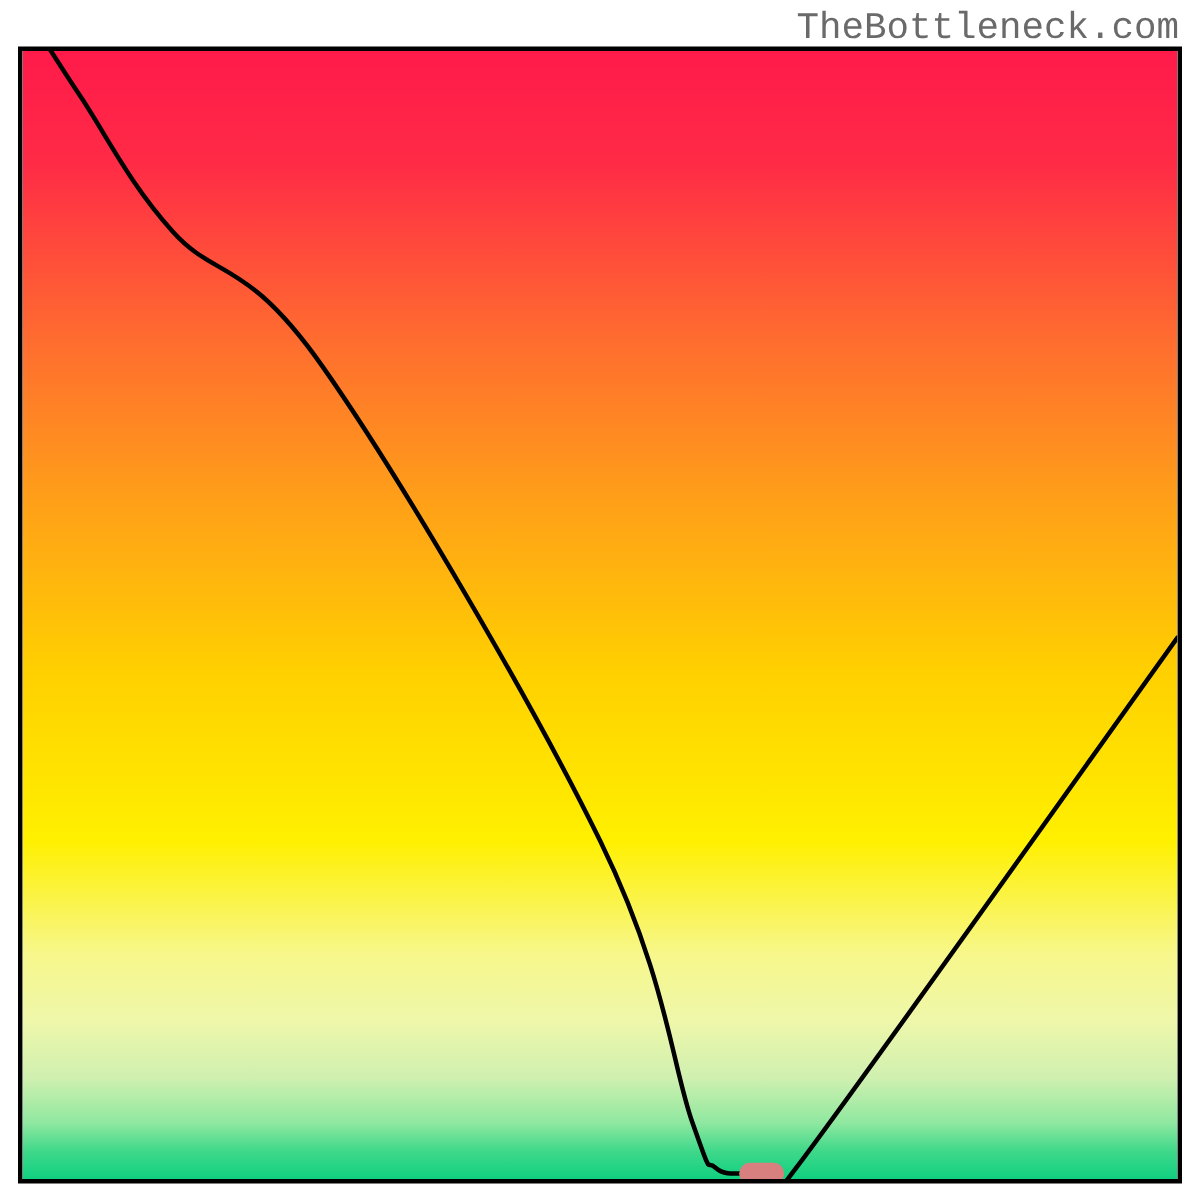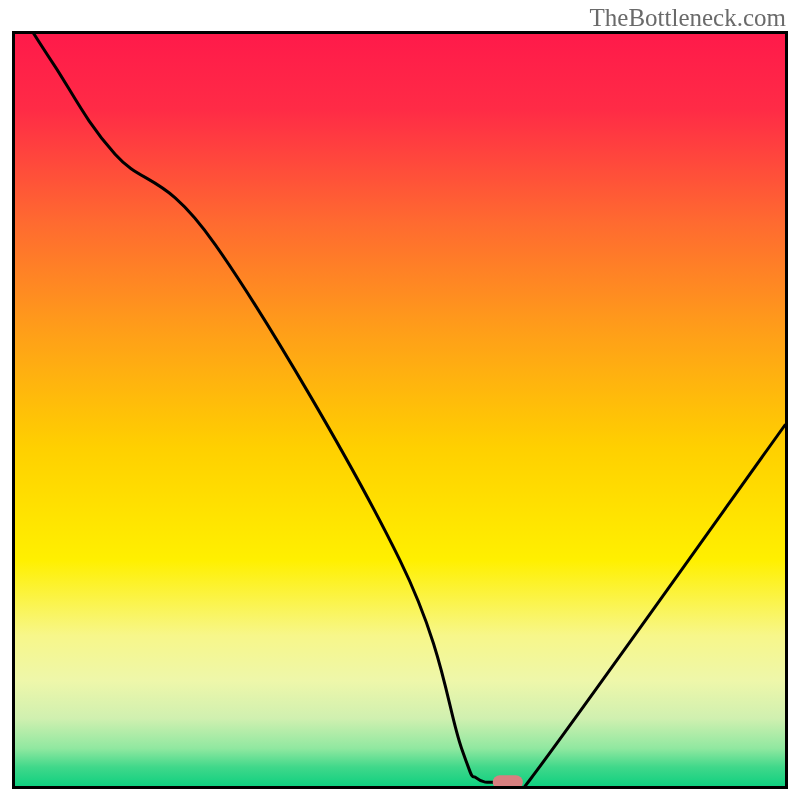--- a/index.html
+++ b/index.html
@@ -11,21 +11,21 @@
     width: 800px;
     height: 800px;
     background: #ffffff;
     position: relative;
     overflow: hidden;
   }
   .watermark {
     position: absolute;
     top: 4px;
     right: 14px;
-    font-family: Liberation Serif, serif;
+    font-family: Liberation Mono, monospace;
     font-size: 25px;
     font-weight: 400;
     color: #6a6a6a;
     z-index: 10;
     letter-spacing: 0px;
   }
   .frame {
     position: absolute;
     top: 31px;
     left: 12px;

